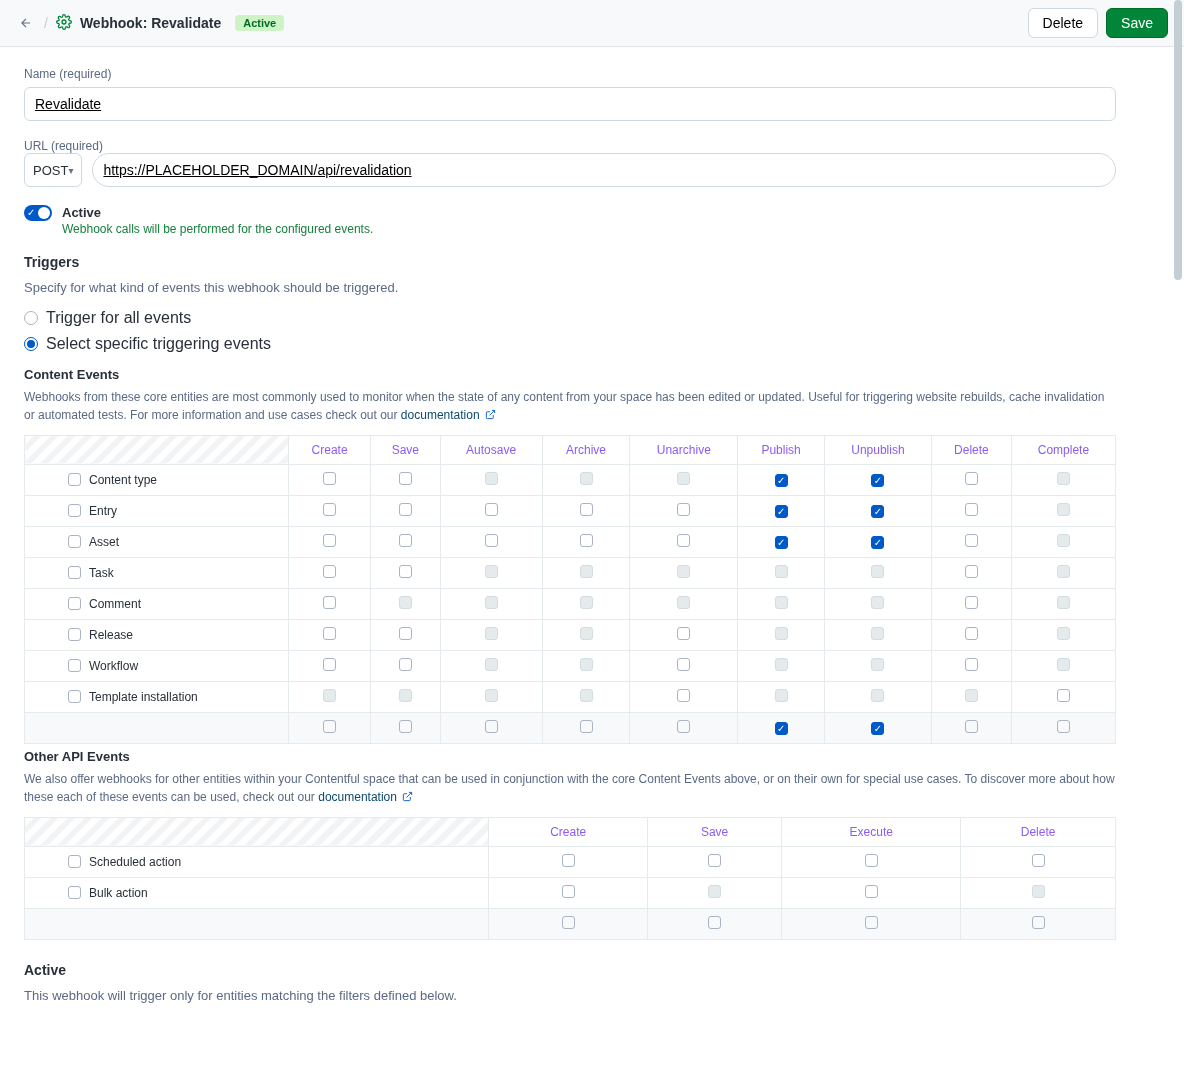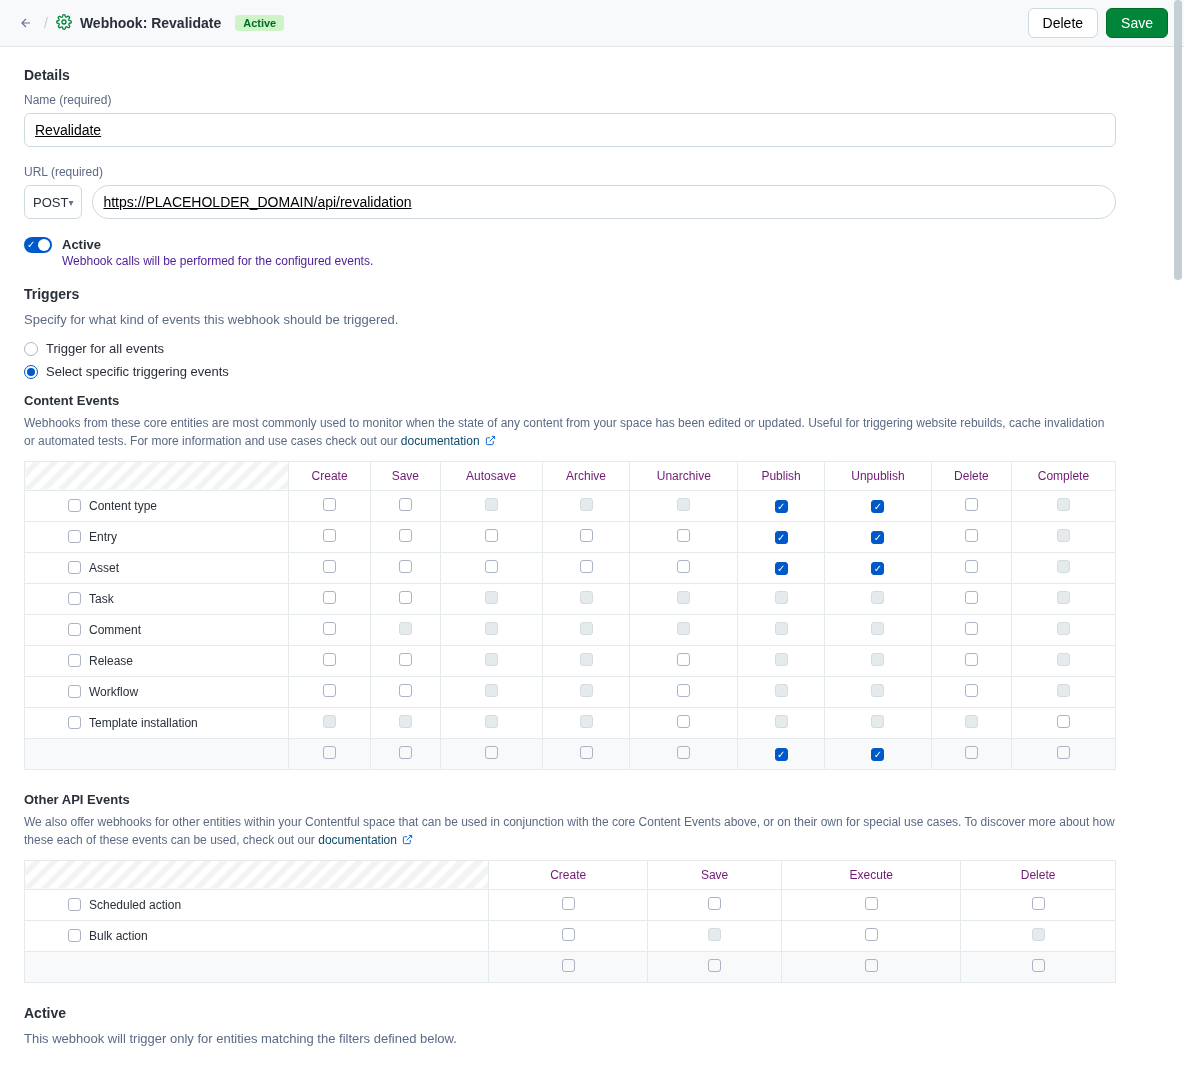--- a/index.html
+++ b/index.html
@@ -13,41 +13,41 @@
 .badge-active { background: #cdf3c6; color: #006d23; font-size: 11px; font-weight: 600; padding: 2px 8px; border-radius: 4px; margin-left: 6px; }
 .header-actions { display: flex; gap: 8px; }
 .btn { padding: 6px 14px; font-size: 14px; border-radius: 6px; border: 1px solid #cfd9e0; background: #fff; cursor: pointer; font-weight:500;}
 .btn-primary { background: #008539; border-color: #006d23; color: #fff; }
 .content { padding: 20px 24px 24px 24px; max-width: 1140px; }
 .section-title { font-size: 14px; font-weight: 700; margin-bottom: 10px; }
 .label { font-size: 12px; color: #5b6a84; font-weight: 500; }
 .label .req { font-weight: 400; }
 .input-text { width: 100%; padding: 8px 10px; border: 1px solid #cfd9e0; border-radius: 6px; font-size: 14px; margin-top: 6px; text-decoration: underline; }
 .field-group { margin-bottom: 18px; }
-.url-row { display: flex; gap: 10px; margin-top: 6px; }
+.url-row { display: flex; gap: 10px; }
 .select-method { width: 60px; padding: 8px 8px; border: 1px solid #cfd9e0; border-radius: 6px; font-size: 13px; display:flex; align-items:center; justify-content:space-between; cursor:pointer; }
 .chev { font-size: 10px; color:#67728a; }
 .toggle-row { display: flex; gap: 10px; align-items: flex-start; }
 .toggle { width: 28px; height: 16px; border-radius: 8px; background: #0059c8; position: relative; cursor:pointer; flex-shrink:0;}
 .toggle .knob { width: 12px; height: 12px; background: #fff; border-radius: 50%; position: absolute; top: 2px; right: 2px; }
 .toggle .check { position:absolute; left:3px; top:2px; color:#fff; font-size:10px;}
 .toggle-label { font-size: 13px; font-weight: 600; }
-.toggle-desc { font-size: 12px; color: #4c1d95; margin-top:2px; }
+.toggle-desc { font-size: 12px; color: #15803d; margin-top:2px; }
 .help-text { font-size: 13px; color: #5b6a84; margin-bottom: 14px; }
-.radio-row { display: flex; align-items: center; gap: 8px; margin-bottom: 8px; font-size:13px;}
+.radio-row { display: flex; align-items: center; gap: 8px; margin-bottom: 8px; font-size:16px;}
 .radio { width: 14px; height: 14px; border: 1px solid #aab4c4; border-radius: 50%; display:flex; align-items:center; justify-content:center; cursor:pointer;}
 .radio.checked { border-color:#0059c8;}
 .radio.checked::after { content:''; width:8px; height:8px; background:#0059c8; border-radius:50%; }
 .section-sub { font-size: 13px; font-weight: 700; margin: 14px 0 6px 0; }
 .desc { font-size: 12px; color: #5b6a84; margin-bottom: 10px; line-height:1.5;}
 .link { color: #0c4a6e; text-decoration: none; cursor:pointer;}
 .ext-icon { display:inline-block; vertical-align:middle; margin-left:2px;}
 .table { width: 100%; border-collapse: collapse; border: 1px solid #e5ebed; }
 .table th, .table td { border: 1px solid #e5ebed; padding: 7px 10px; font-size: 12px; text-align: center; }
-.table th { font-weight: 500; color: #701a75; background:#fff;}
+.table th { font-weight: 500; color: #8b5cf6; background:#fff;}
 .table td.row-label { text-align: left; padding-left: 43px; }
 .table td.row-label .cb-wrap { display:flex; align-items:center; gap:8px;}
 .table tr:last-child td { background:#f7f9fa;}
 .table th:first-child { background: repeating-linear-gradient(135deg, #fff, #fff 6px, #f1f3f5 6px, #f1f3f5 12px); }
 .cb { width: 13px; height: 13px; border: 1px solid #aab4c4; border-radius: 3px; display: inline-flex; align-items:center; justify-content:center; cursor:pointer;}
 .cb.checked { background:#0059c8; border-color:#0059c8; }
 .cb.checked::after { content:'✓'; color:#fff; font-size:10px; line-height:1;}
 .cb.disabled { background:#e5ebed; border-color:#d3dce0; cursor:default;}
 .scrollbar { position:fixed; right:2px; top:0; width:8px; height:280px; background:#c3cfd5; border-radius:4px;}
 </style>
@@ -71,21 +71,20 @@
   </div>
   <div class="header-actions">
     <button class="btn">Delete</button>
     <button class="btn btn-primary">Save</button>
   </div>
 </div>
 
 <div class="content">
 
   <div class="field-group">
-    <div class="section-title">Details</div>
     <div class="label"><span>Name</span> <span class="req">(required)</span></div>
     <input class="input-text" value="Revalidate" style="">
   </div>
 
   <div class="field-group">
     <div class="label"><span>URL</span> <span class="req">(required)</span></div>
     <div class="url-row">
       <div class="select-method">
           <span>POST</span>
           <span class="chev">▾</span>
@@ -278,21 +277,21 @@
           <td><span class="cb"></span></td>
           <td><span class="cb"></span></td>
           <td><span class="cb checked"></span></td>
           <td><span class="cb checked"></span></td>
           <td><span class="cb"></span></td>
           <td><span class="cb"></span></td>
         </tr>
       </tbody>
     </table>
 
-  <div class="section-sub" style="margin-top:22px">Other API Events</div>
+  <div class="section-sub" style="margin-top:5px">Other API Events</div>
   <div class="desc"><span>We also offer webhooks for other entities within your Contentful space that can be used in conjunction with the core Content Events above, or on their own for special use cases. To discover more about how these each of these events can be used, check out our </span><a class="link">documentation</a> <span class="ext-icon"><svg width="11" height="11" viewBox="0 0 24 24" fill="none" stroke="#0059c8" stroke-width="2">
           <path d="M18 13v6a2 2 0 0 1-2 2H5a2 2 0 0 1-2-2V8a2 2 0 0 1 2-2h6M15 3h6v6M10 14L21 3"></path>
         </svg></span></div>
   <table class="table" id="oe-table">
       <tbody>
         <tr>
           <th></th>
           <th>Create</th>
           <th>Save</th>
           <th>Execute</th>

